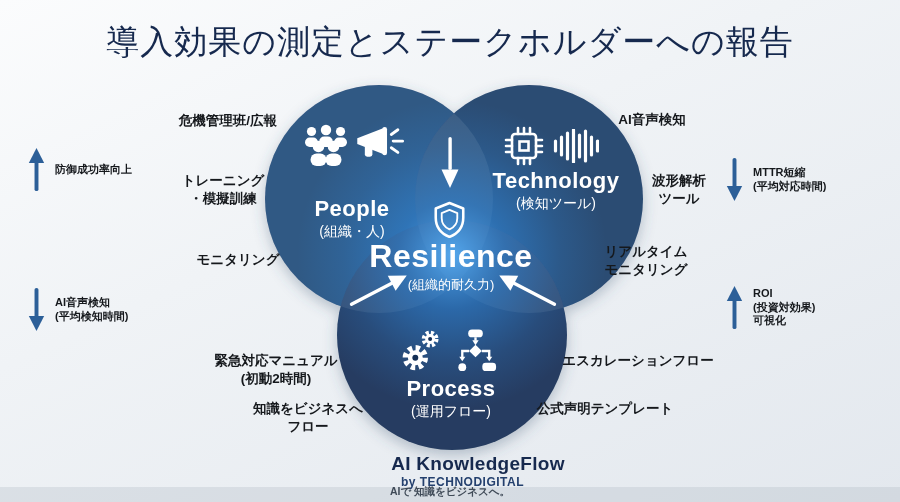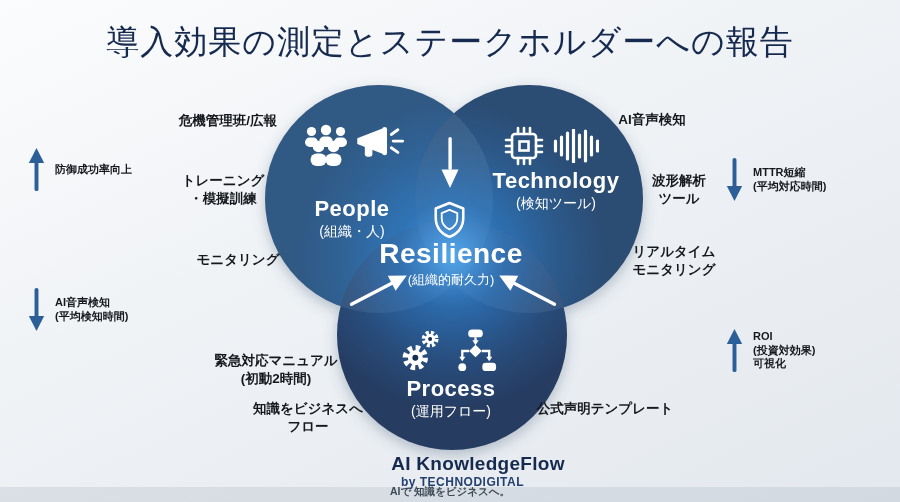--- a/index.html
+++ b/index.html
@@ -16,21 +16,21 @@
   .venn{position:absolute;left:0;top:0;}
   .icon{position:absolute;line-height:0;}
   .ann{
     position:absolute;transform:translateX(-50%);text-align:center;
     font-size:13.5px;font-weight:700;color:var(--c-label-text,#15181c);
     line-height:1.3;white-space:pre-line;
   }
   .clabel{position:absolute;transform:translateX(-50%);text-align:center;color:#fff;white-space:nowrap;}
   .clabel .big{font-size:22px;font-weight:700;letter-spacing:.5px;}
   .clabel .sub{font-size:14px;font-weight:400;margin-top:1px;}
-  .clabel.res .big{font-size:28px;}
+  .clabel.res .big{font-size:32px;}
   .clabel.res .sub{font-size:13px;}
   .metric{position:absolute;display:flex;align-items:center;gap:10px;}
   .metric .txt{
     font-size:11px;font-weight:800;color:var(--c-label-text,#15181c);
     line-height:1.22;white-space:pre-line;text-align:left;
   }
   .marrow{fill:var(--c-metric-arrow,#2c5f98);}
   .brand{
     position:absolute;left:450px;top:453px;transform:translateX(-50%);
     font-size:19px;font-weight:800;color:var(--c-brand,#16294e);letter-spacing:.3px;white-space:nowrap;margin-left:28px;
@@ -196,22 +196,23 @@
   <div class="ann" style="left:223px;top:172px;">トレーニング
 ・模擬訓練</div>
   <div class="ann" style="left:238px;top:251px;">モニタリング</div>
   <div class="ann" style="left:276px;top:352px;">緊急対応マニュアル
 (初動2時間)</div>
   <div class="ann" style="left:308px;top:400px;">知識をビジネスへ
 フロー</div>
   <div class="ann" style="left:652px;top:111px;">AI音声検知</div>
   <div class="ann" style="left:669px;top:172px;padding-left:20px;">波形解析
 ツール</div>
-  <div class="ann" style="left:674px;top:243px;">リアルタイム
+  <div class="ann" style="left:646px;top:243px;">リアルタイム
 モニタリング</div>
+  <div class="ann" style="left:638px;top:352px;">エスカレーションフロー</div>
   <div class="ann" style="left:605px;top:400px;">公式声明テンプレート</div>
 
   <div class="metric" style="left:28px;top:148px;">
     <svg class="marrow" width="17" height="43" viewBox="0 0 18 46">
       <polygon points="9,0 17.2,16 0.8,16"></polygon>
         <rect x="6.9" y="14" width="4.2" height="32" rx="2"></rect>
     </svg>
     <div class="txt">防御成功率向上</div>
   </div>
   <div class="metric" style="left:28px;top:288px;">
@@ -223,21 +224,21 @@
 (平均検知時間)</div>
   </div>
   <div class="metric" style="left:726px;top:158px;">
     <svg class="marrow" width="17" height="43" viewBox="0 0 18 46">
       <polygon points="9,46 0.8,30 17.2,30"></polygon>
         <rect x="6.9" y="0" width="4.2" height="32" rx="2"></rect>
     </svg>
     <div class="txt">MTTR短縮
 (平均対応時間)</div>
   </div>
-  <div class="metric" style="left:726px;top:286px;margin-top:43px;">
+  <div class="metric" style="left:726px;top:286px;">
     <svg class="marrow" width="17" height="43" viewBox="0 0 18 46">
       <polygon points="9,0 17.2,16 0.8,16"></polygon>
         <rect x="6.9" y="14" width="4.2" height="32" rx="2"></rect>
     </svg>
     <div class="txt">ROI
 (投資対効果)
 可視化</div>
   </div>
 
   <div class="band"></div>

